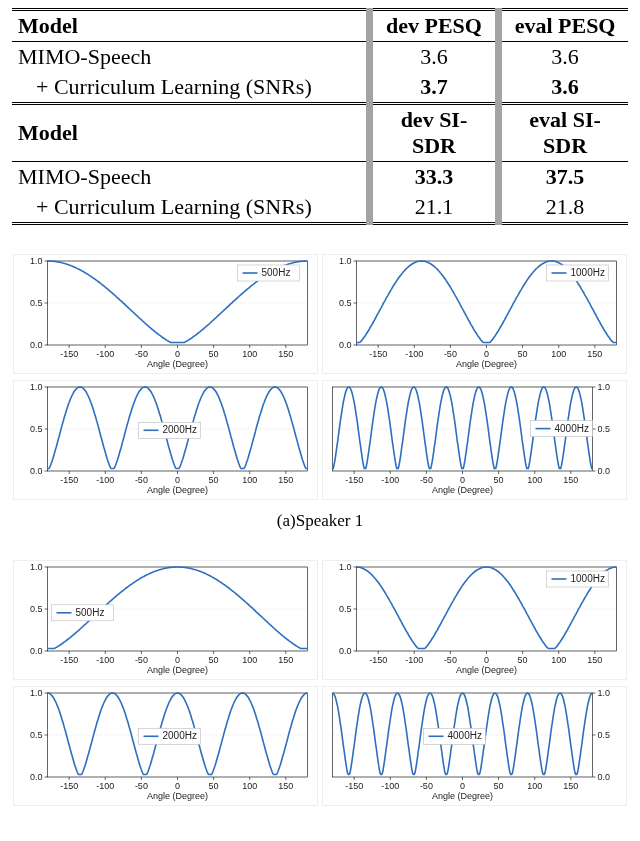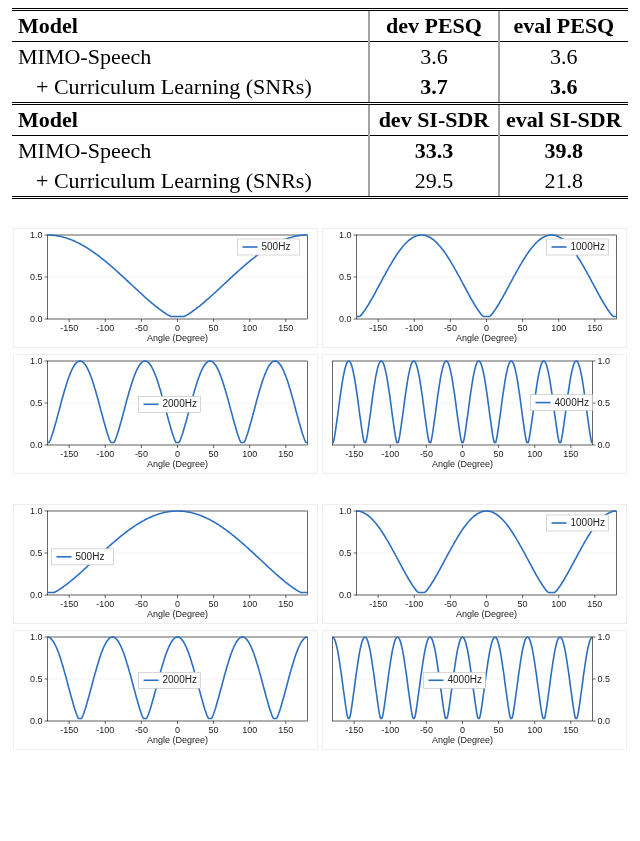--- a/index.html
+++ b/index.html
@@ -17,21 +17,21 @@
     box-sizing: border-box;
   }
   
   table.data {
     border-collapse: collapse;
     width: 100%;
     font-size: 22px;
   }
   table.data td, table.data th {
     padding: 2px 6px;
-    border-left: 2px solid #a3a3a3;
+    border-left: 7px solid #a3a3a3;
   }
   table.data td:first-child, table.data th:first-child {
     border-left: none;
     text-align: left;
     width: 58%;
   }
   table.data td:nth-child(2), table.data th:nth-child(2),
   table.data td:nth-child(3), table.data th:nth-child(3) {
     text-align: center;
     width: 21%;
@@ -145,25 +145,25 @@
     <td class="bold">3.6</td>
   </tr>
   <tr class="dbl-top">
     <th>Model</th>
     <th>dev SI-SDR</th>
     <th>eval SI-SDR</th>
   </tr>
   <tr class="sgl-top">
     <td>MIMO-Speech</td>
     <td class="bold">33.3</td>
-    <td class="bold">39.8</td>
+    <td class="bold">37.5</td>
   </tr>
   <tr class="dbl-bot">
     <td><span class="indent">+ Curriculum Learning (SNRs)</span></td>
-    <td>29.5</td>
+    <td>21.1</td>
     <td>21.8</td>
   </tr>
 </tbody>
     </table>
 
 <div class="panel-grid">
   <div class="panel">
         <svg viewBox="0 0 300 118">
           <line class="grid" x1="32" x2="292" y1="90" y2="90"></line>
           <line class="grid" x1="32" x2="292" y1="48" y2="48"></line>
@@ -289,20 +289,21 @@
           <line class="tick" x1="268" x2="271" y1="48" y2="48"></line>
           <text class="ticklabel-yr" x="273" y="51">0.5</text>
           <line class="tick" x1="268" x2="271" y1="6" y2="6"></line>
           <text class="ticklabel-yr" x="273" y="9">1.0</text>
           <rect class="legend-box" x="206" y="39.6" width="62" height="16"></rect>
           <line class="legend-line" x1="211" x2="226" y1="47.6" y2="47.6"></line>
           <text class="legend-text" x="230" y="50.6">4000Hz</text>
         </svg>
       </div>
 </div>
+<div class="caption">(a)Speaker 1</div>
 
 <div class="panel-grid">
   <div class="panel">
         <svg viewBox="0 0 300 118">
           <line class="grid" x1="32" x2="292" y1="90" y2="90"></line>
           <line class="grid" x1="32" x2="292" y1="48" y2="48"></line>
           <line class="grid" x1="32" x2="292" y1="6" y2="6"></line>
           <rect x="32" y="6" width="260" height="84" fill="none" class="axis"></rect>
           <path class="curve" d="M32.0 87.5L32.7 87.5L33.4 87.5L34.2 87.5L34.9 87.5L35.6 87.5L36.3 87.5L37.1 87.5L37.8 87.5L38.5 87.5L39.2 87.2L39.9 86.8L40.7 86.4L41.4 86.0L42.1 85.6L42.8 85.1L43.6 84.7L44.3 84.2L45.0 83.7L45.7 83.3L46.4 82.8L47.2 82.3L47.9 81.7L48.6 81.2L49.3 80.7L50.1 80.1L50.8 79.6L51.5 79.0L52.2 78.5L52.9 77.9L53.7 77.3L54.4 76.8L55.1 76.2L55.8 75.6L56.6 75.0L57.3 74.4L58.0 73.8L58.7 73.2L59.4 72.5L60.2 71.9L60.9 71.3L61.6 70.7L62.3 70.0L63.1 69.4L63.8 68.8L64.5 68.1L65.2 67.5L65.9 66.8L66.7 66.2L67.4 65.5L68.1 64.8L68.8 64.2L69.6 63.5L70.3 62.9L71.0 62.2L71.7 61.5L72.4 60.9L73.2 60.2L73.9 59.5L74.6 58.8L75.3 58.2L76.1 57.5L76.8 56.8L77.5 56.1L78.2 55.5L78.9 54.8L79.7 54.1L80.4 53.4L81.1 52.8L81.8 52.1L82.6 51.4L83.3 50.8L84.0 50.1L84.7 49.4L85.4 48.7L86.2 48.1L86.9 47.4L87.6 46.7L88.3 46.1L89.1 45.4L89.8 44.8L90.5 44.1L91.2 43.4L91.9 42.8L92.7 42.1L93.4 41.5L94.1 40.8L94.8 40.2L95.6 39.6L96.3 38.9L97.0 38.3L97.7 37.7L98.4 37.0L99.2 36.4L99.9 35.8L100.6 35.2L101.3 34.6L102.1 34.0L102.8 33.4L103.5 32.8L104.2 32.2L104.9 31.6L105.7 31.0L106.4 30.4L107.1 29.8L107.8 29.3L108.6 28.7L109.3 28.1L110.0 27.6L110.7 27.0L111.4 26.5L112.2 25.9L112.9 25.4L113.6 24.9L114.3 24.3L115.1 23.8L115.8 23.3L116.5 22.8L117.2 22.3L117.9 21.8L118.7 21.3L119.4 20.8L120.1 20.4L120.8 19.9L121.6 19.4L122.3 19.0L123.0 18.5L123.7 18.1L124.4 17.7L125.2 17.2L125.9 16.8L126.6 16.4L127.3 16.0L128.1 15.6L128.8 15.2L129.5 14.8L130.2 14.4L130.9 14.1L131.7 13.7L132.4 13.4L133.1 13.0L133.8 12.7L134.6 12.3L135.3 12.0L136.0 11.7L136.7 11.4L137.4 11.1L138.2 10.8L138.9 10.5L139.6 10.2L140.3 10.0L141.1 9.7L141.8 9.5L142.5 9.2L143.2 9.0L143.9 8.8L144.7 8.6L145.4 8.4L146.1 8.2L146.8 8.0L147.6 7.8L148.3 7.6L149.0 7.4L149.7 7.3L150.4 7.1L151.2 7.0L151.9 6.9L152.6 6.8L153.3 6.6L154.1 6.5L154.8 6.4L155.5 6.4L156.2 6.3L156.9 6.2L157.7 6.2L158.4 6.1L159.1 6.1L159.8 6.0L160.6 6.0L161.3 6.0L162.0 6.0L162.7 6.0L163.4 6.0L164.2 6.0L164.9 6.1L165.6 6.1L166.3 6.2L167.1 6.2L167.8 6.3L168.5 6.4L169.2 6.4L169.9 6.5L170.7 6.6L171.4 6.8L172.1 6.9L172.8 7.0L173.6 7.1L174.3 7.3L175.0 7.4L175.7 7.6L176.4 7.8L177.2 8.0L177.9 8.2L178.6 8.4L179.3 8.6L180.1 8.8L180.8 9.0L181.5 9.2L182.2 9.5L182.9 9.7L183.7 10.0L184.4 10.2L185.1 10.5L185.8 10.8L186.6 11.1L187.3 11.4L188.0 11.7L188.7 12.0L189.4 12.3L190.2 12.7L190.9 13.0L191.6 13.4L192.3 13.7L193.1 14.1L193.8 14.4L194.5 14.8L195.2 15.2L195.9 15.6L196.7 16.0L197.4 16.4L198.1 16.8L198.8 17.2L199.6 17.7L200.3 18.1L201.0 18.5L201.7 19.0L202.4 19.4L203.2 19.9L203.9 20.4L204.6 20.8L205.3 21.3L206.1 21.8L206.8 22.3L207.5 22.8L208.2 23.3L208.9 23.8L209.7 24.3L210.4 24.9L211.1 25.4L211.8 25.9L212.6 26.5L213.3 27.0L214.0 27.6L214.7 28.1L215.4 28.7L216.2 29.3L216.9 29.8L217.6 30.4L218.3 31.0L219.1 31.6L219.8 32.2L220.5 32.8L221.2 33.4L221.9 34.0L222.7 34.6L223.4 35.2L224.1 35.8L224.8 36.4L225.6 37.0L226.3 37.7L227.0 38.3L227.7 38.9L228.4 39.6L229.2 40.2L229.9 40.8L230.6 41.5L231.3 42.1L232.1 42.8L232.8 43.4L233.5 44.1L234.2 44.8L234.9 45.4L235.7 46.1L236.4 46.7L237.1 47.4L237.8 48.1L238.6 48.7L239.3 49.4L240.0 50.1L240.7 50.8L241.4 51.4L242.2 52.1L242.9 52.8L243.6 53.4L244.3 54.1L245.1 54.8L245.8 55.5L246.5 56.1L247.2 56.8L247.9 57.5L248.7 58.2L249.4 58.8L250.1 59.5L250.8 60.2L251.6 60.9L252.3 61.5L253.0 62.2L253.7 62.9L254.4 63.5L255.2 64.2L255.9 64.8L256.6 65.5L257.3 66.2L258.1 66.8L258.8 67.5L259.5 68.1L260.2 68.8L260.9 69.4L261.7 70.0L262.4 70.7L263.1 71.3L263.8 71.9L264.6 72.5L265.3 73.2L266.0 73.8L266.7 74.4L267.4 75.0L268.2 75.6L268.9 76.2L269.6 76.8L270.3 77.3L271.1 77.9L271.8 78.5L272.5 79.0L273.2 79.6L273.9 80.1L274.7 80.7L275.4 81.2L276.1 81.7L276.8 82.3L277.6 82.8L278.3 83.3L279.0 83.7L279.7 84.2L280.4 84.7L281.2 85.1L281.9 85.6L282.6 86.0L283.3 86.4L284.1 86.8L284.8 87.2L285.5 87.5L286.2 87.5L286.9 87.5L287.7 87.5L288.4 87.5L289.1 87.5L289.8 87.5L290.6 87.5L291.3 87.5L292.0 87.5"></path>
           <line class="tick" x1="53.666666666666664" x2="53.666666666666664" y1="90" y2="93"></line>

